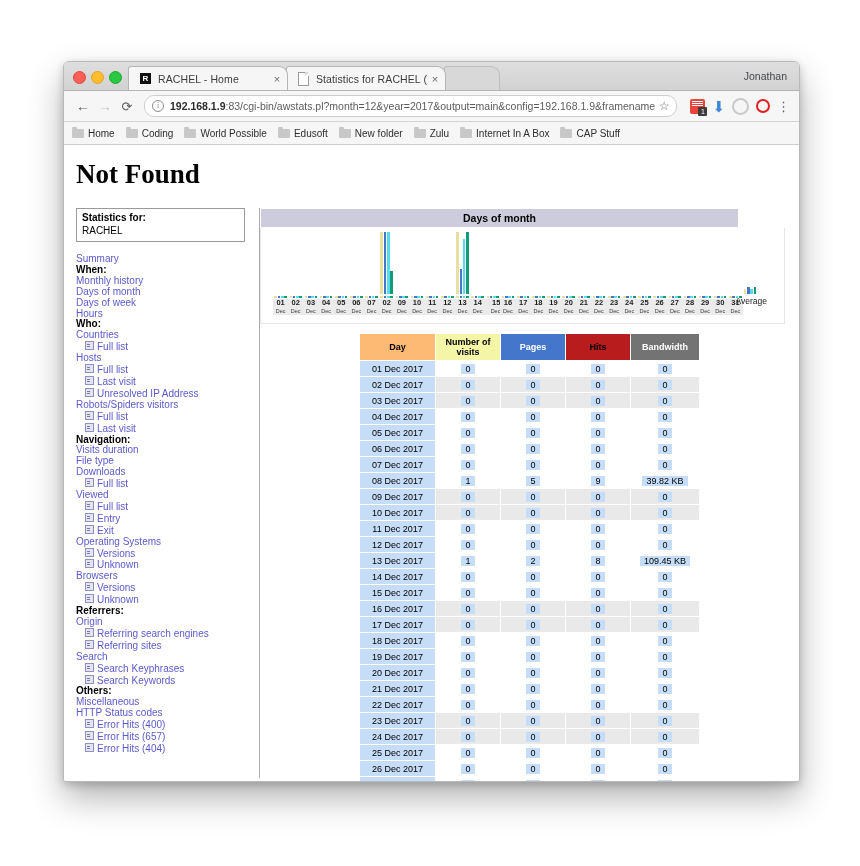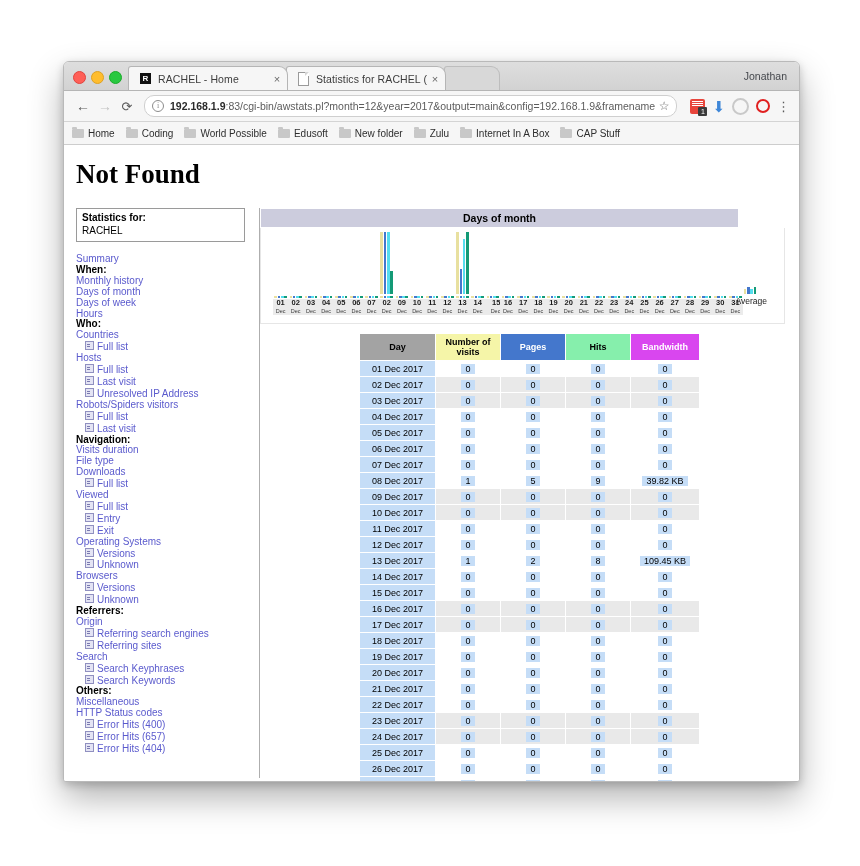--- a/index.html
+++ b/index.html
@@ -196,25 +196,25 @@
   #avg-label{font-size:8.5px;color:#1b1b1b;margin-top:2px;}
   
   #dtable{
     border-collapse:collapse;margin-top:9px;margin-left:99px;
     font-size:9px;color:#000;
   }
   #dtable th{
     font-weight:bold;font-size:9px;padding:3px 0;text-align:center;
     border:1px solid #ffffff;
   }
-  #dtable th.c0{background:#a3a3a3;width:75px;}
+  #dtable th.c0{background:#fdba74;width:75px;}
   #dtable th.c1{background:#f5f5a8;width:64px;}
   #dtable th.c2{background:#4477cc;color:#ffffff;width:64px;}
-  #dtable th.c3{background:#86efac;width:64px;}
-  #dtable th.c4{background:#d946ef;color:#ffffff;width:68px;}
+  #dtable th.c3{background:#b91c1c;width:64px;}
+  #dtable th.c4{background:#737373;color:#ffffff;width:68px;}
   #dtable td{
     text-align:center;padding:1px 0;font-size:9px;height:13px;
     border:1px solid #ffffff;
   }
   #dtable td.day{background:#c5ddf7;}
   #dtable td.num{}
   #dtable tr.alt td{background:#e9e9e9;}
   #dtable tr.alt td.day{background:#c5ddf7;}
   #dtable td.num span{background:#c5ddf7;padding:0 4px;display:inline-block;min-width:6px;}
 </style>

